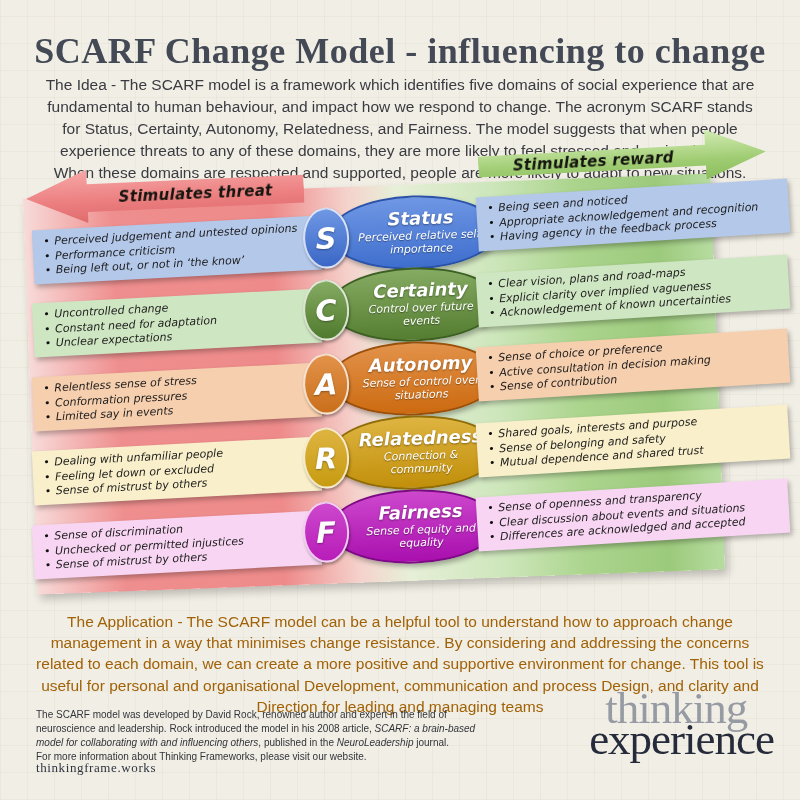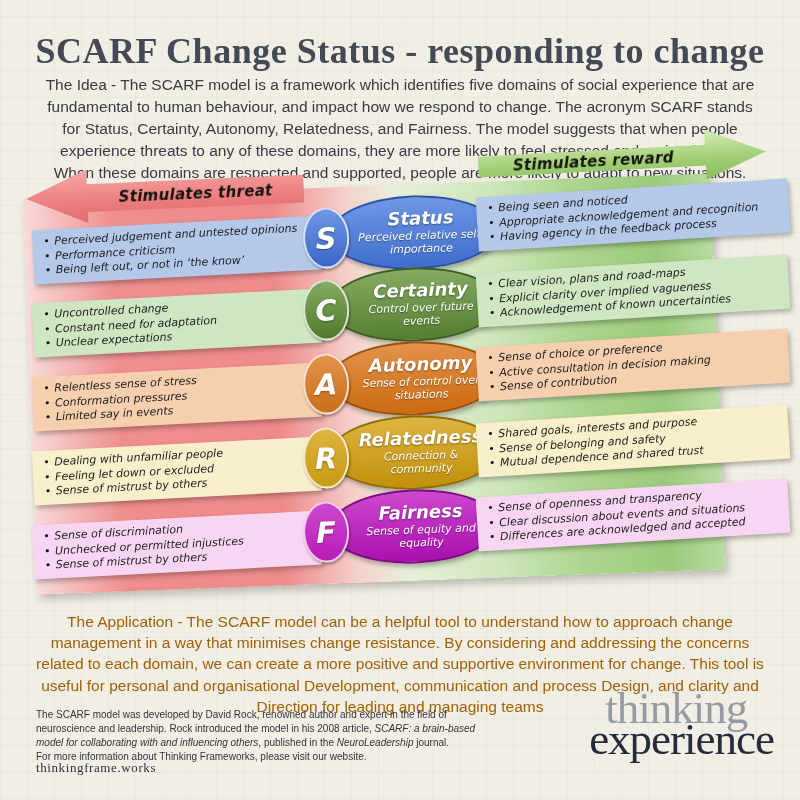--- a/index.html
+++ b/index.html
@@ -109,21 +109,21 @@
   }
   .logo-bottom{
     font-family:"Liberation Serif",serif;font-size:45px;color:#252b3a;
     margin-top:-14px;letter-spacing:-1px;
   }
   b{font-weight:normal;text-align:right;}
 </style>
 </head>
 <body>
 
-<h1 class="title">SCARF Change Status - responding to change</h1>
+<h1 class="title">SCARF Change Model - influencing to change</h1>
 
 <p class="intro"><b>The Idea</b><span> - The SCARF model is a framework which identifies five domains of social experience that are fundamental to human behaviour, and impact how we respond to change. The acronym SCARF stands for Status, Certainty, Autonomy, Relatedness, and Fairness. The model suggests that when people experience threats to any of these domains, they are more likely to feel stressed and resist change. When these domains are respected and supported, people are more likely to adapt to new situations.</span></p>
 
 <div class="panel"></div>
 
 <div class="arrow arrow-threat" id="threat-arrow" style="background: linear-gradient(rgb(247, 171, 171), rgb(236, 126, 127) 60%, rgb(221, 106, 107));">
   <div class="arrow-label">Stimulates threat</div>
 </div>
 <div class="arrow arrow-reward" id="reward-arrow" style="background: linear-gradient(rgb(213, 237, 182), rgb(159, 204, 114) 60%, rgb(138, 188, 92));">
   <div class="arrow-label">Stimulates reward</div>

